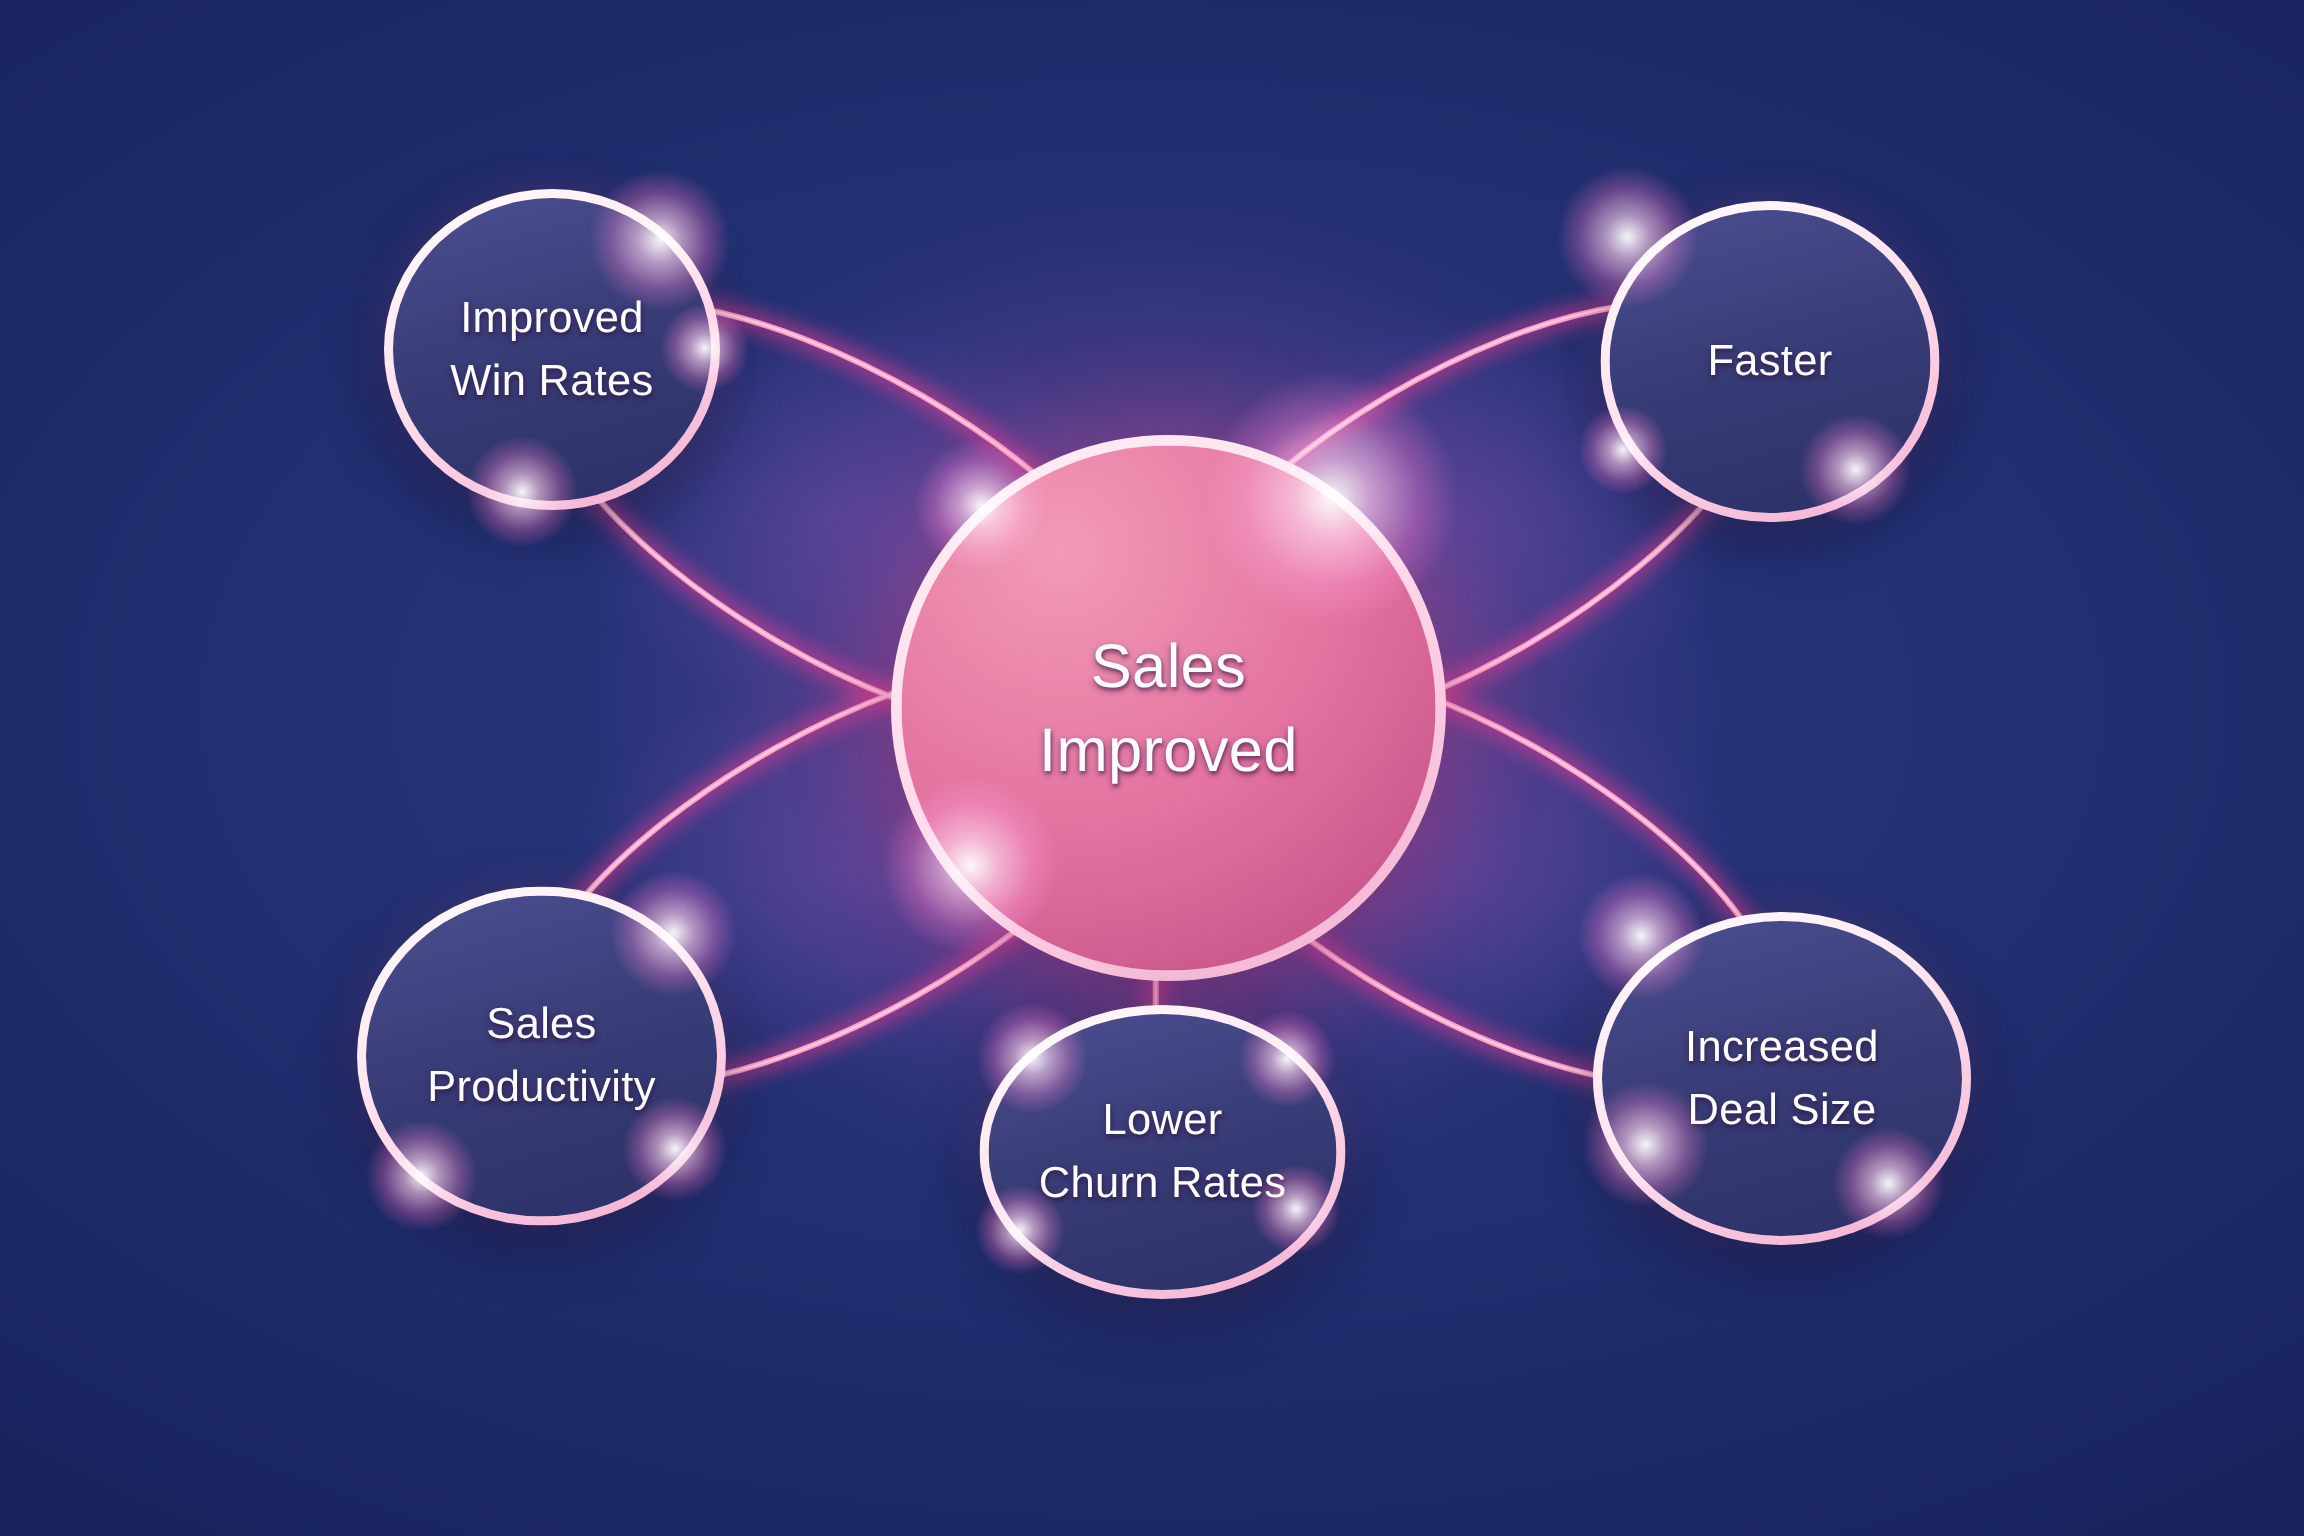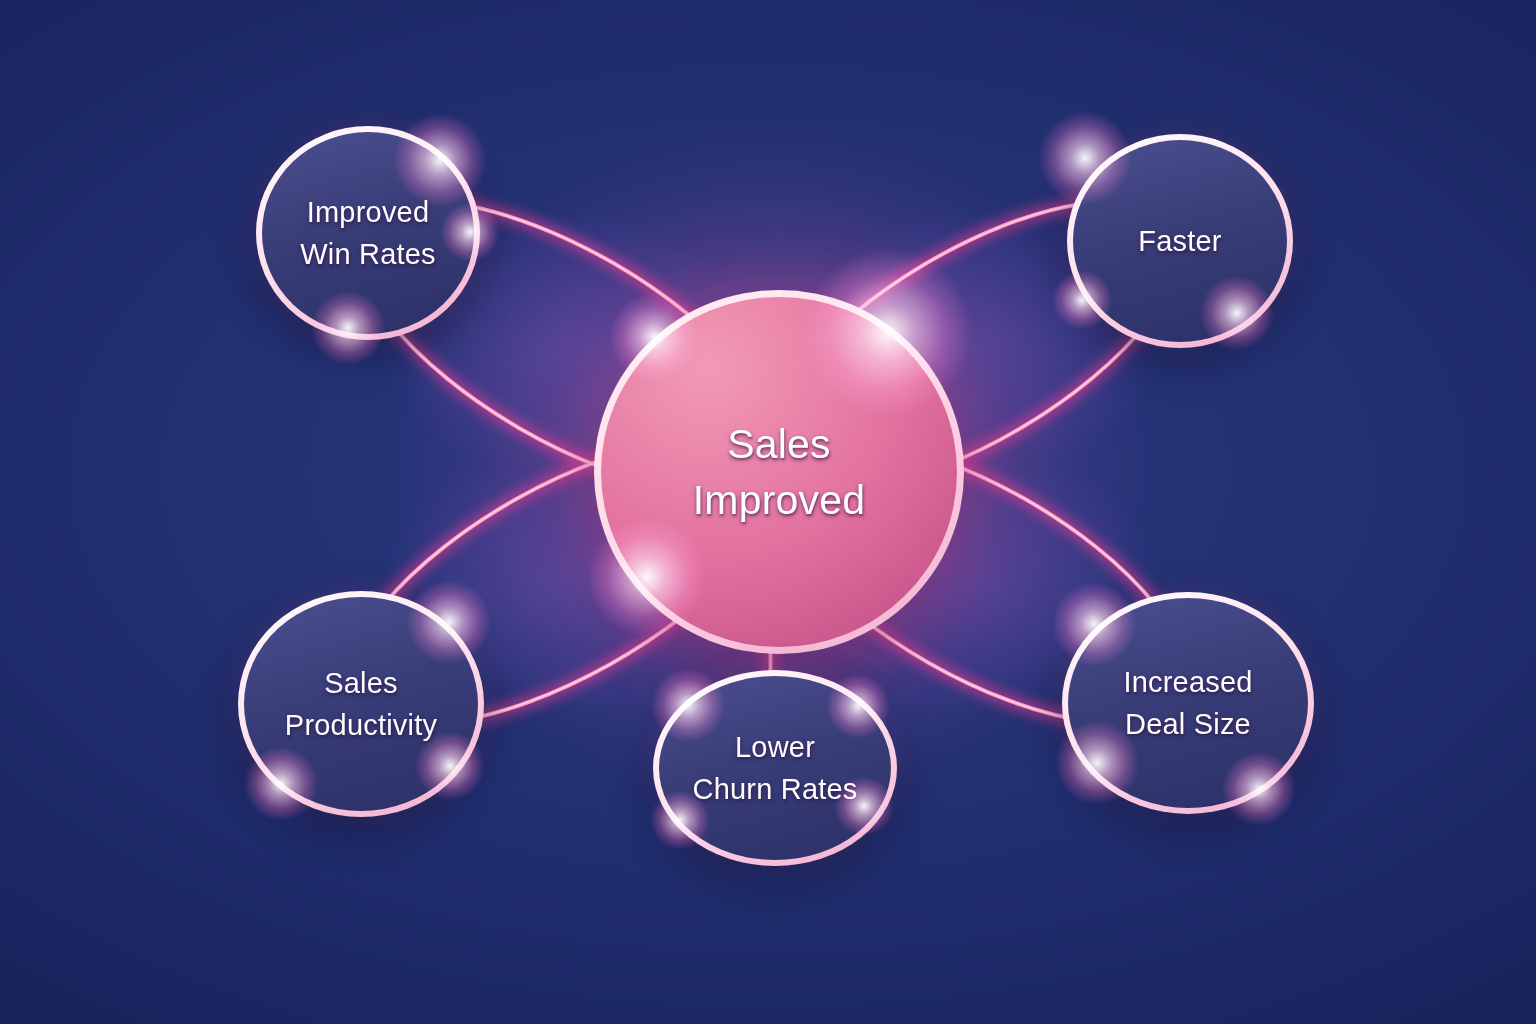--- a/index.html
+++ b/index.html
@@ -42,21 +42,21 @@
   }
   .label{color:#fdfcff;font-weight:normal;letter-spacing:0.2px;
     text-shadow:0 2px 4px rgba(45,20,70,0.55), 1px 2px 2px rgba(60,20,60,0.35);}
   .label .line{display:block;}
   .sat .label{font-size:29px;line-height:42px;}
   .hub .label{font-size:41px;line-height:56px;}
   #node-tl{left:256px;top:126px;width:212px;height:202px;}
   #node-tr{left:1067px;top:134px;width:214px;height:202px;}
   #node-bl{left:238px;top:591px;width:234px;height:214px;}
   #node-bc{left:653px;top:670px;width:232px;height:184px;}
-  #node-br{left:1062px;top:592px;width:240px;height:210px;}
+  #node-br{left:1062px;top:608px;width:240px;height:210px;}
   #node-hub{left:594px;top:290px;width:356px;height:350px;}
   .flare{
     position:absolute;z-index:3;border-radius:50%;pointer-events:none;
     mix-blend-mode:screen;transform:translate(-50%,-50%);
     background:radial-gradient(circle,
       rgba(255,255,255,0.95) 0%, rgba(255,195,222,0.62) 22%,
       rgba(255,95,170,0.30) 48%, rgba(255,60,150,0) 70%);
   }
 </style>
 </head>

